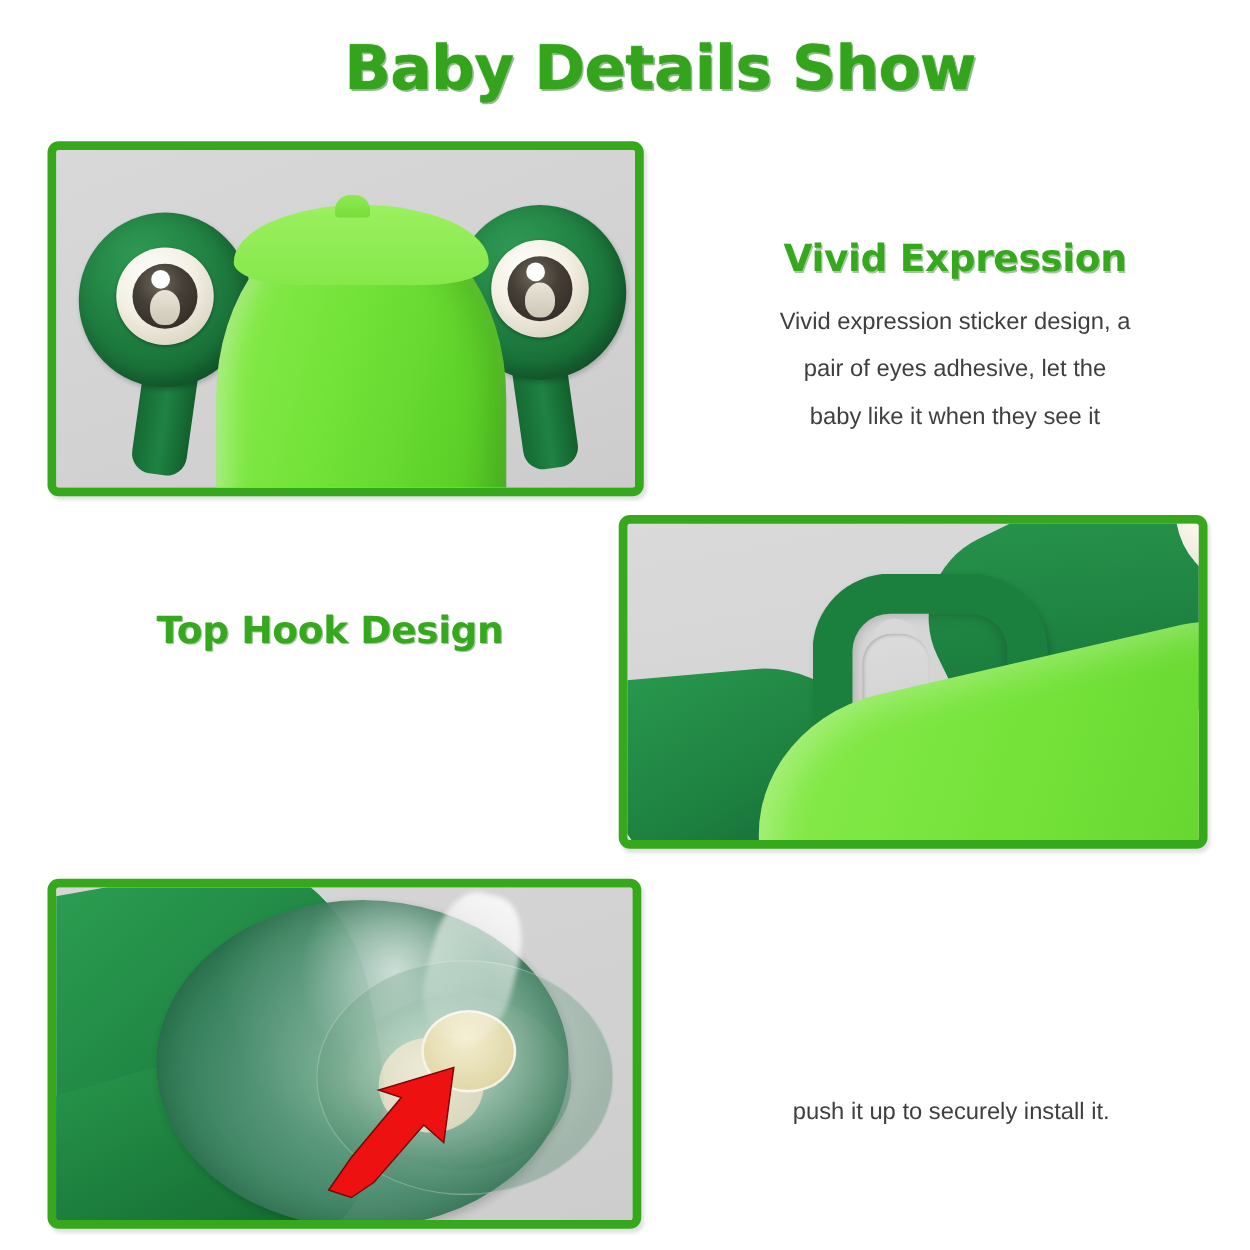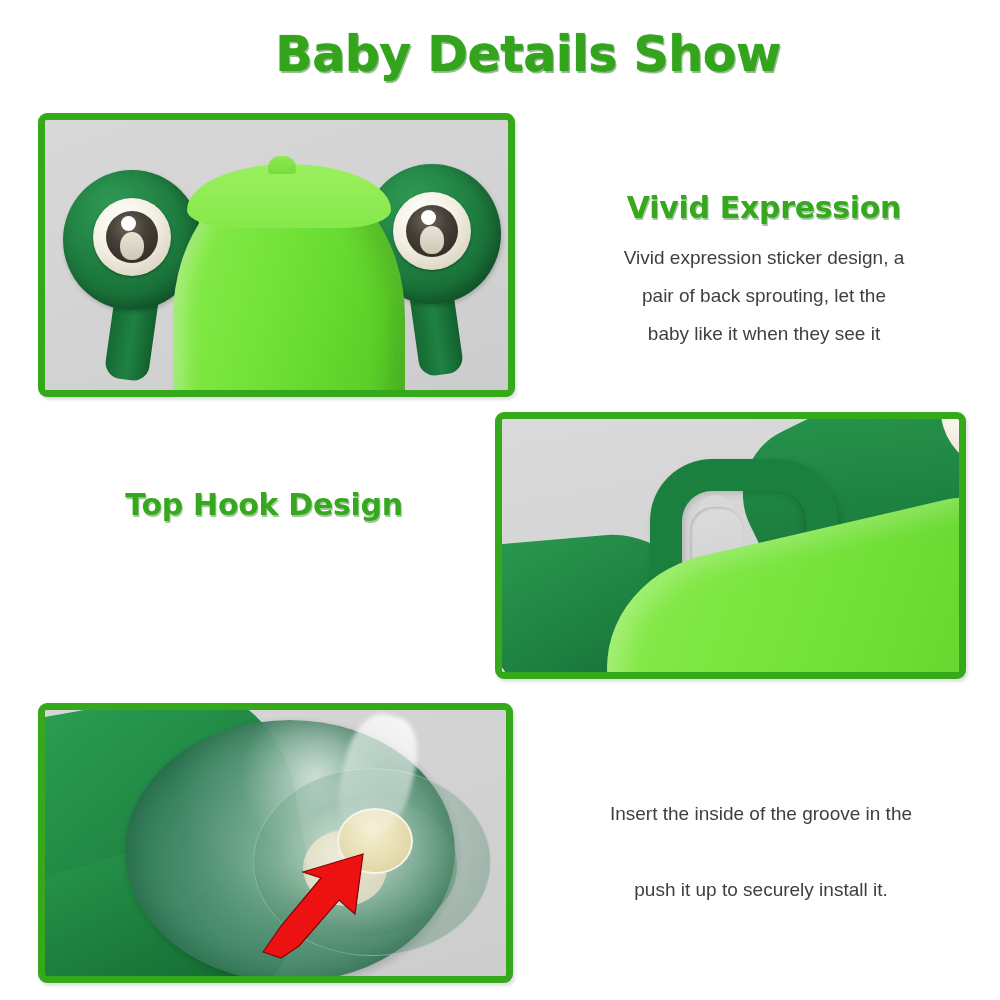--- a/index.html
+++ b/index.html
@@ -261,21 +261,21 @@
       <div class="pupil" id="pupil-r"></div>
       <div class="pupil-notch" id="notch-r"></div>
       <div class="glint" id="glint-r"></div>
     </div>
   </div>
 
   <div class="txt-block" id="txt-vivid">
     <div class="txt-head">Vivid Expression</div>
     <p class="txt-body">
       <span>Vivid expression sticker design, a</span><br>
-      <span>pair of back sprouting, let the</span><br>
+      <span>pair of eyes adhesive, let the</span><br>
       <span>baby like it when they see it</span>
     </p>
   </div>
 
   <div class="txt-block" id="txt-hook">
     <div class="txt-head">Top Hook Design</div>
   </div>
 
   <div class="panel" id="panel-hook">
     <div class="panel-inner">
@@ -313,19 +313,19 @@
       </div>
 
       <svg class="arrow" viewBox="0 0 120 110">
         <polygon points="4,104 22,78 62,30 44,24 104,6 96,66 80,52 40,98 22,110" fill="#ee1111" stroke="#7a0707" stroke-width="1.2" transform="translate(2,-2)"></polygon>
       </svg>
     </div>
   </div>
 
   <div class="txt-block" id="txt-cup">
     <p class="txt-body">
-      <span>Insert the inside of the groove in the</span><br>
+      <br>
       <br>
       <span>push it up to securely install it.</span>
     </p>
   </div>
 
 </div>
 
 </body></html>

